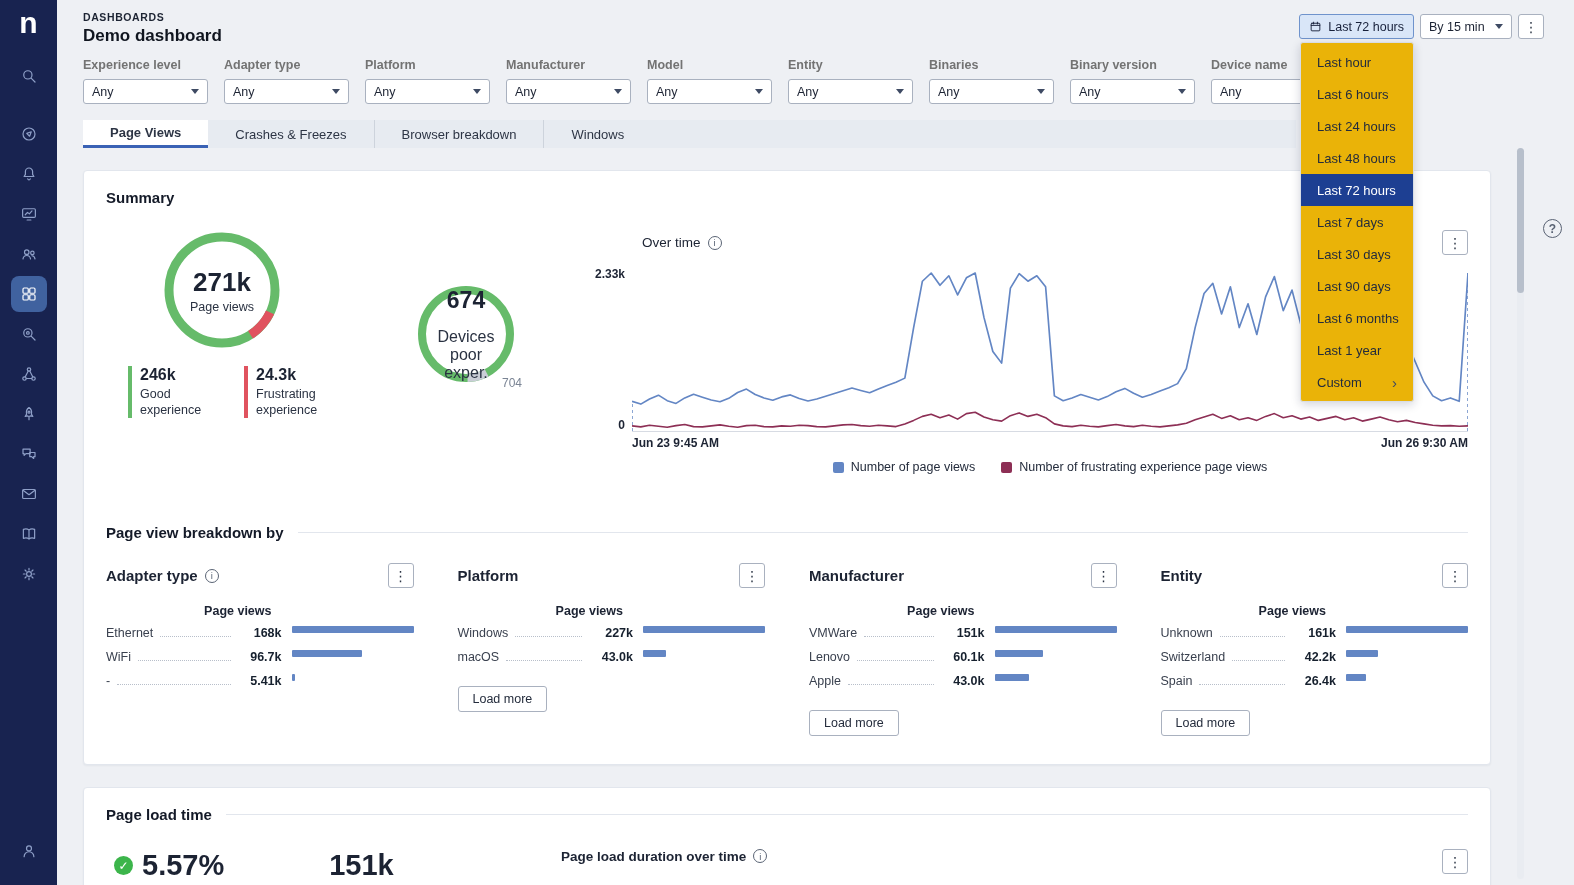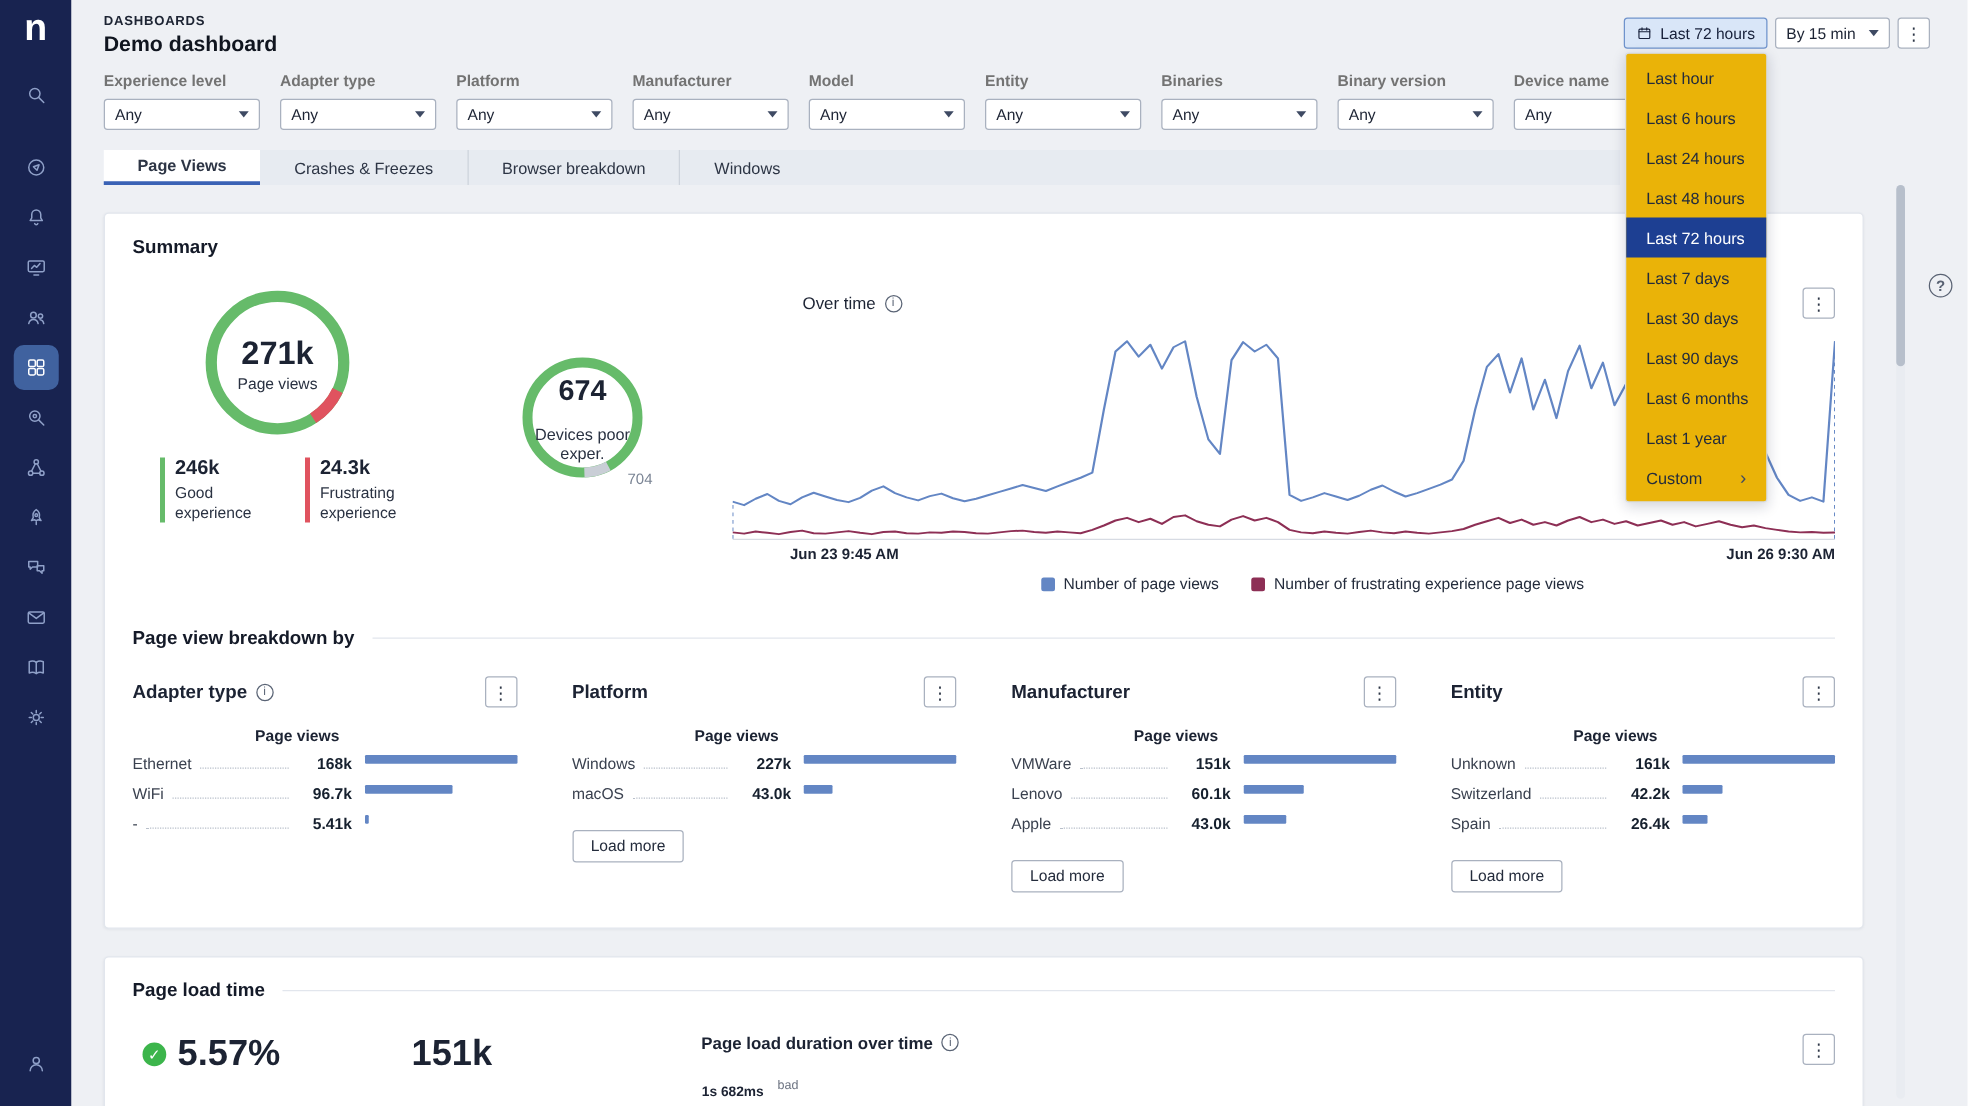--- a/index.html
+++ b/index.html
@@ -61,40 +61,40 @@
   .donut1-label{font-size:12.5px;color:#2a3242;margin-top:2px}
   .sum-stats{display:flex;gap:26px;margin:16px 0 0 22px}
   .stat{border-left:4px solid;padding-left:8px}
   .stat.good{border-color:#66bb6a}
   .stat.bad{border-color:#e0535f}
   .stat-val{font-size:16px;font-weight:bold}
   .stat-label{font-size:12.5px;color:#2a3242;line-height:1.25;margin-top:3px;max-width:78px}
   .sum-col2{width:230px;position:relative}
   .donut2-wrap{width:100px;height:100px;position:relative;margin:54px 0 0 60px}
   .donut2-val{font-size:23px;font-weight:bold}
-  .donut2-label{font-size:13px;color:#2a3242;margin-top:14px;max-width:80px}
+  .donut2-label{font-size:16px;color:#2a3242;margin-top:14px;max-width:80px}
   .donut2-total{position:absolute;left:86px;top:92px;font-size:12px;color:#7a8494;white-space:nowrap}
 
   .sum-chart{flex:1}
   .chart-head{display:flex;align-items:center}
   .chart-title{font-size:13.5px;font-weight:normal;margin-left:56px}
   .info-i{display:inline-flex;width:14px;height:14px;border:1px solid #5a6475;border-radius:50%;color:#5a6475;font-size:9.5px;align-items:center;justify-content:center;margin-left:7px;flex-shrink:0}
   .chart-head .icon-btn{margin-left:auto}
   .chart-body{display:flex;margin-top:12px}
   .ylabels{width:46px;display:flex;flex-direction:column;justify-content:space-between;align-items:flex-end;padding-right:7px;font-size:12px;font-weight:bold;height:165px}
   #overtime-svg{flex:1;height:165px}
   .xlabels{display:flex;justify-content:space-between;margin-left:46px;font-size:12px;font-weight:bold;margin-top:4px}
   .legend{display:flex;justify-content:center;gap:26px;margin-top:10px;margin-left:46px}
   .legend-item{display:flex;align-items:center;gap:7px;font-size:12.5px;color:#242c3c}
   .legend-swatch{width:11px;height:11px;border-radius:2px}
   .legend-swatch.blue{background:#6386c4}
   .legend-swatch.maroon{background:#8d2f55}
 
   
-  .break-title-row{margin-top:28px}
+  .break-title-row{margin-top:50px}
   .bgroups{display:flex;gap:44px;margin-top:22px}
   .bgroup{flex:1;min-width:0}
   .bg-head{display:flex;align-items:center}
   .bg-name{font-size:15px;font-weight:bold}
   .bg-head .icon-btn{margin-left:auto}
   .bg-colhead{font-size:12.5px;font-weight:bold;text-align:right;margin:16px 142px 8px 0}
   .brow{display:flex;height:24px;font-size:12.5px}
   .brow-label{color:#3a414f;white-space:nowrap}
   .leader{flex:1;margin:0 7px;border-bottom:1px dotted #b8bfca;height:11px}
   .brow-val{width:44px;text-align:right;font-weight:bold;color:#16202e;flex-shrink:0}
@@ -390,20 +390,24 @@
 
       <div class="sum-chart">
         <div class="chart-head">
           <span class="chart-title">Over time</span>
           <span class="info-i">i</span>
           <button class="icon-btn">
               <span>⋮</span>
             </button>
         </div>
         <div class="chart-body">
+          <div class="ylabels">
+            <span>2.33k</span>
+            <span>0</span>
+          </div>
           <svg id="overtime-svg" viewBox="0 0 800 165" preserveAspectRatio="none">
               <line x1="0" y1="164.5" x2="800" y2="164.5" stroke="#d7dbe3"></line>
               <polyline points="0.0,134.3 8.4,137.1 16.8,132.0 25.3,128.2 33.7,133.7 42.1,136.4 50.5,130.9 58.9,127.2 67.4,130.2 75.8,133.0 84.2,134.7 92.6,131.3 101.1,125.5 109.5,122.1 117.9,127.5 126.3,130.9 134.7,133.3 143.2,129.9 151.6,127.9 160.0,131.6 168.4,134.0 176.8,132.0 185.3,129.2 193.7,126.5 202.1,123.8 210.5,121.0 218.9,123.4 227.4,125.8 235.8,122.1 244.2,118.6 252.6,115.2 261.1,111.1 269.5,60.6 277.9,14.2 286.3,6.0 294.7,18.3 303.2,8.8 311.6,27.9 320.0,10.8 328.4,6.0 336.8,50.4 345.3,84.5 353.7,96.1 362.1,21.1 370.5,6.7 378.9,14.2 387.4,8.8 395.8,19.7 404.2,128.9 412.6,133.7 421.1,130.9 429.5,127.5 437.9,130.2 446.3,133.0 454.7,129.6 463.2,124.8 471.6,121.4 480.0,126.2 488.4,130.2 496.8,127.5 505.3,124.1 513.7,120.7 522.1,116.6 530.5,101.6 538.9,60.6 547.4,26.5 555.8,16.3 564.2,47.0 572.6,19.7 581.1,60.6 589.5,36.8 597.9,67.5 606.3,29.9 614.7,9.5 623.2,43.6 631.6,23.1 640.0,57.2 648.4,40.2 656.8,70.9 665.3,50.4 673.7,33.3 682.1,64.1 690.5,47.0 698.9,77.7 707.4,57.2 715.8,40.2 724.2,67.5 732.6,84.5 741.1,74.3 749.5,94.8 757.9,115.2 766.3,128.9 774.7,133.7 783.2,130.9 791.6,134.3 800.0,6.0" fill="none" stroke="#6386C4" stroke-width="1.6" stroke-linejoin="round"></polyline>
               <polyline points="0.0,158.9 8.4,159.9 16.8,158.2 25.3,159.2 33.7,160.3 42.1,158.6 50.5,157.5 58.9,159.6 67.4,159.9 75.8,158.9 84.2,157.9 92.6,159.2 101.1,160.3 109.5,158.6 117.9,158.2 126.3,159.6 134.7,159.9 143.2,158.9 151.6,159.2 160.0,158.2 168.4,158.6 176.8,159.6 185.3,159.9 193.7,158.9 202.1,157.9 210.5,157.5 218.9,158.6 227.4,159.2 235.8,158.2 244.2,158.9 252.6,159.6 261.1,156.9 269.5,153.4 277.9,149.4 286.3,147.3 294.7,150.7 303.2,148.0 311.6,152.1 320.0,146.6 328.4,145.3 336.8,150.0 345.3,152.8 353.7,154.1 362.1,148.7 370.5,145.9 378.9,149.4 387.4,147.3 395.8,150.7 404.2,156.9 412.6,158.9 421.1,159.6 429.5,158.2 437.9,159.2 446.3,159.9 454.7,158.6 463.2,157.5 471.6,158.9 480.0,159.6 488.4,158.2 496.8,159.2 505.3,159.9 513.7,158.9 522.1,157.9 530.5,156.2 538.9,152.8 547.4,150.0 555.8,147.3 564.2,151.4 572.6,148.7 581.1,152.8 589.5,150.7 597.9,153.4 606.3,149.4 614.7,146.6 623.2,150.7 631.6,148.7 640.0,152.1 648.4,150.0 656.8,153.4 665.3,151.4 673.7,149.4 682.1,152.8 690.5,150.7 698.9,154.1 707.4,152.1 715.8,150.0 724.2,152.8 732.6,154.8 741.1,153.4 749.5,155.5 757.9,156.9 766.3,158.2 774.7,158.9 783.2,158.6 791.6,159.2 800.0,158.9" fill="none" stroke="#8D2F55" stroke-width="1.6" stroke-linejoin="round"></polyline>
               <line x1="0" y1="164" x2="0" y2="134.3" stroke="#6386C4" stroke-width="1.4" stroke-dasharray="3 3"></line>
               <line x1="800" y1="164" x2="800" y2="6.0" stroke="#6386C4" stroke-width="1.4" stroke-dasharray="3 3"></line>
             </svg>
         </div>
         <div class="xlabels">
           <span>Jun 23 9:45 AM</span>

